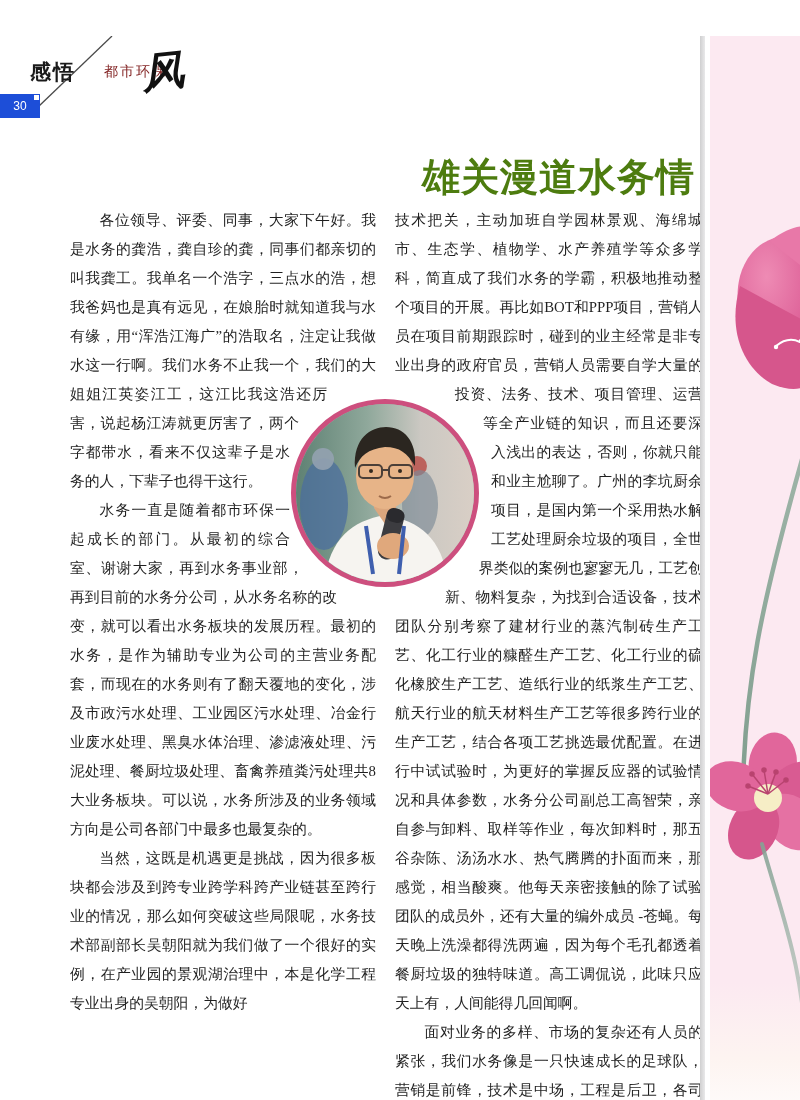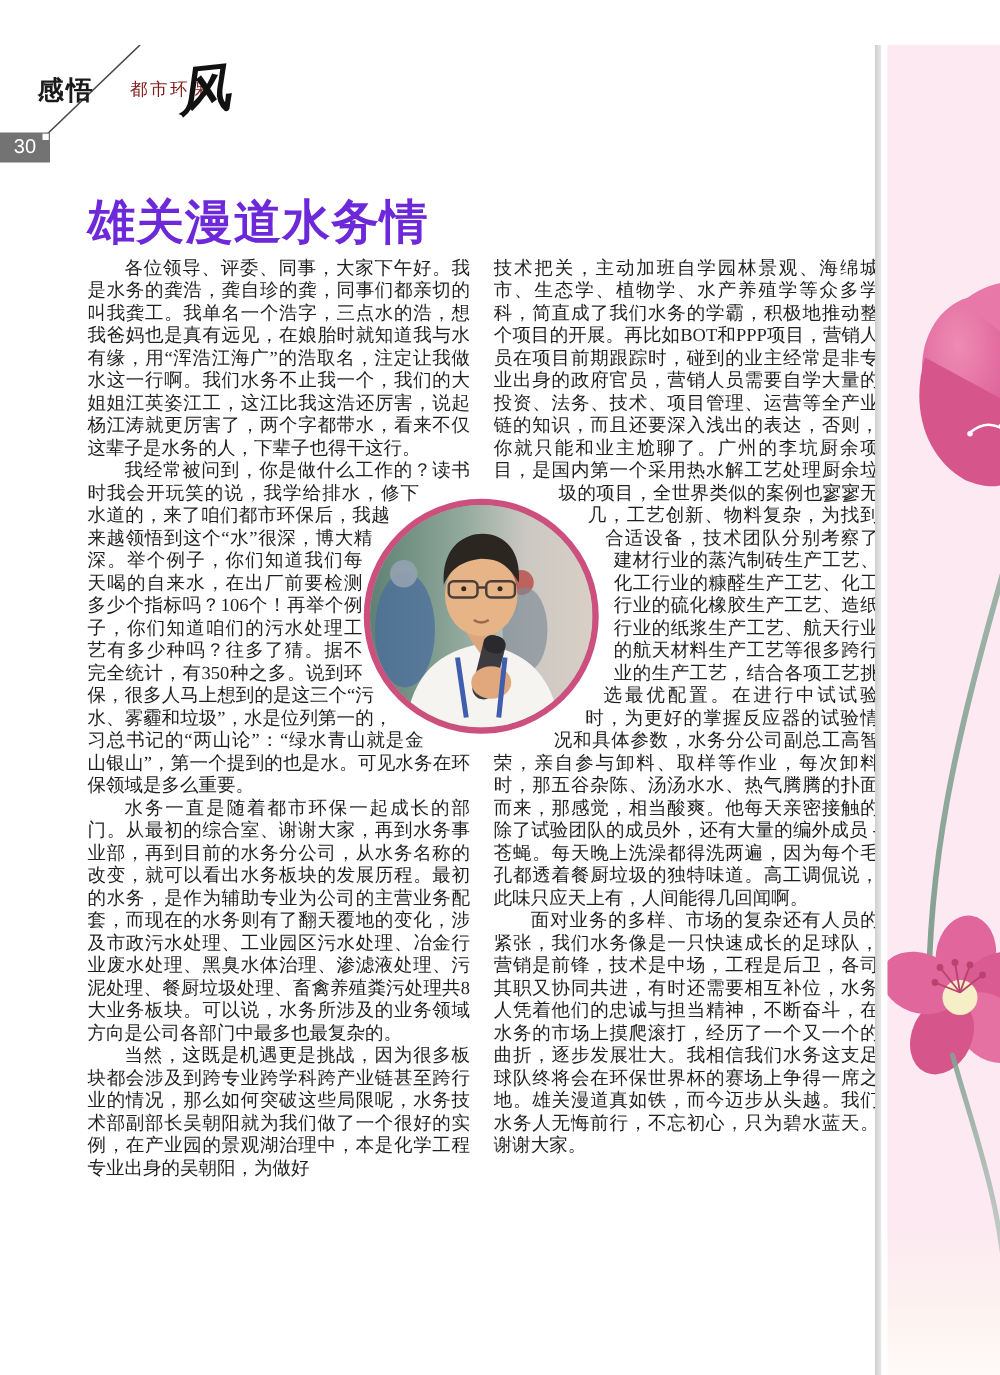--- a/index.html
+++ b/index.html
@@ -9,32 +9,32 @@
 
   
   .hdr-line { position:absolute; left:0; top:0; width:220px; height:100px; }
   .cat-label { position:absolute; left:30px; top:22px; font-size:21px; font-weight:bold;
                color:#1a1a1a; font-family:"Liberation Sans","DejaVu Sans",sans-serif; letter-spacing:2px; }
   .mag-name { position:absolute; left:104px; top:27px; font-size:14px; color:#7f1d1d;
               letter-spacing:2px; font-family:"Liberation Serif","DejaVu Serif",serif; }
   .calli-glyph { position:absolute; left:142px; top:8px; font-size:42px; color:#111;
                  font-style:italic; font-weight:bold; transform:rotate(-6deg);
                  font-family:"DejaVu Serif",serif; }
-  .page-badge { position:absolute; left:0; top:70px; width:40px; height:24px;
-                background:#737373; color:#ffffff; text-align:center; line-height:24px;
-                font-size:16px; font-family:"Liberation Sans","DejaVu Sans",sans-serif; }
+  .page-badge { position:absolute; left:0; top:58px; width:40px; height:24px;
+                background:#1d4ed8; color:#ffffff; text-align:center; line-height:24px;
+                font-size:12px; font-family:"Liberation Sans","DejaVu Sans",sans-serif; }
   .page-badge .notch { position:absolute; right:1px; top:1px; width:5px; height:5px; background:#ffffff; }
 
   
-  .title { position:absolute; left:70px; top:116px; width:625px; text-align:left;
-           font-size:38px; font-weight:bold; color:#6d28d9; letter-spacing:1px;
+  .title { position:absolute; left:70px; top:116px; width:625px; text-align:right;
+           font-size:38px; font-weight:bold; color:#4d7c0f; letter-spacing:1px;
            font-family:"Liberation Sans","DejaVu Sans",sans-serif; }
 
   
-  .col { position:absolute; top:170px; height:880px; font-size:14.8px; line-height:18px;
+  .col { position:absolute; top:170px; height:880px; font-size:14.8px; line-height:29px;
          color:#1f1f1f; text-align:justify; }
   .col-left  { left:70px;  width:306px; }
   .col-right { left:395px; width:308px; }
   .col p { text-align:justify; }
   .col p.ind { text-indent:2em; }
   .pusher-r { float:right; width:0; height:192px; }
   .cut-r { float:right; clear:right; width:86px; height:190px;
            shape-outside:circle(99px at 95px 95px); shape-margin:3px; }
   .pusher-l { float:left; width:0; height:192px; }
   .cut-l { float:left; clear:left; width:96px; height:190px;
@@ -67,21 +67,20 @@
     <span>30</span>
     <span class="notch"></span>
   </div>
 
   <h1 class="title">雄关漫道水务情</h1>
 
   <div class="col col-left">
     <div class="pusher-r"></div>
     <div class="cut-r"></div>
     <p class="ind">各位领导、评委、同事，大家下午好。我是水务的龚浩，龚自珍的龚，同事们都亲切的叫我龚工。我单名一个浩字，三点水的浩，想我爸妈也是真有远见，在娘胎时就知道我与水有缘，用“浑浩江海广”的浩取名，注定让我做水这一行啊。我们水务不止我一个，我们的大姐姐江英姿江工，这江比我这浩还厉害，说起杨江涛就更厉害了，两个字都带水，看来不仅这辈子是水务的人，下辈子也得干这行。</p>
-    <p class="ind">我经常被问到，你是做什么工作的？读书时我会开玩笑的说，我学给排水，修下水道的，来了咱们都市环保后，我越来越领悟到这个“水”很深，博大精深。举个例子，你们知道我们每天喝的自来水，在出厂前要检测多少个指标吗？106个！再举个例子，你们知道咱们的污水处理工艺有多少种吗？往多了猜。据不完全统计，有350种之多。说到环保，很多人马上想到的是这三个“污水、雾霾和垃圾”，水是位列第一的，习总书记的“两山论”：“绿水青山就是金山银山”，第一个提到的也是水。可见水务在环保领域是多么重要。</p>
     <p class="ind">水务一直是随着都市环保一起成长的部门。从最初的综合室、谢谢大家，再到水务事业部，再到目前的水务分公司，从水务名称的改变，就可以看出水务板块的发展历程。最初的水务，是作为辅助专业为公司的主营业务配套，而现在的水务则有了翻天覆地的变化，涉及市政污水处理、工业园区污水处理、冶金行业废水处理、黑臭水体治理、渗滤液处理、污泥处理、餐厨垃圾处理、畜禽养殖粪污处理共8大业务板块。可以说，水务所涉及的业务领域方向是公司各部门中最多也最复杂的。</p>
     <p class="ind">当然，这既是机遇更是挑战，因为很多板块都会涉及到跨专业跨学科跨产业链甚至跨行业的情况，那么如何突破这些局限呢，水务技术部副部长吴朝阳就为我们做了一个很好的实例，在产业园的景观湖治理中，本是化学工程专业出身的吴朝阳，为做好</p>
   </div>
 
   <div class="col col-right">
     <div class="pusher-l"></div>
     <div class="cut-l"></div>
     <p>技术把关，主动加班自学园林景观、海绵城市、生态学、植物学、水产养殖学等众多学科，简直成了我们水务的学霸，积极地推动整个项目的开展。再比如BOT和PPP项目，营销人员在项目前期跟踪时，碰到的业主经常是非专业出身的政府官员，营销人员需要自学大量的投资、法务、技术、项目管理、运营等全产业链的知识，而且还要深入浅出的表达，否则，你就只能和业主尬聊了。广州的李坑厨余项目，是国内第一个采用热水解工艺处理厨余垃圾的项目，全世界类似的案例也寥寥无几，工艺创新、物料复杂，为找到合适设备，技术团队分别考察了建材行业的蒸汽制砖生产工艺、化工行业的糠醛生产工艺、化工行业的硫化橡胶生产工艺、造纸行业的纸浆生产工艺、航天行业的航天材料生产工艺等很多跨行业的生产工艺，结合各项工艺挑选最优配置。在进行中试试验时，为更好的掌握反应器的试验情况和具体参数，水务分公司副总工高智荣，亲自参与卸料、取样等作业，每次卸料时，那五谷杂陈、汤汤水水、热气腾腾的扑面而来，那感觉，相当酸爽。他每天亲密接触的除了试验团队的成员外，还有大量的编外成员 -苍蝇。每天晚上洗澡都得洗两遍，因为每个毛孔都透着餐厨垃圾的独特味道。高工调侃说，此味只应天上有，人间能得几回闻啊。</p>
     <p class="ind">面对业务的多样、市场的复杂还有人员的紧张，我们水务像是一只快速成长的足球队，营销是前锋，技术是中场，工程是后卫，各司其职又协同共进，有时还需要相互补位，水务人凭着他们的忠诚与担当精神，不断奋斗，在水务的市场上摸爬滚打，经历了一个又一个的曲折，逐步发展壮大。我相信我们水务这支足球队终将会在环保世界杯的赛场上争得一席之地。雄关漫道真如铁，而今迈步从头越。我们水务人无悔前行，不忘初心，只为碧水蓝天。谢谢大家。</p>
 

